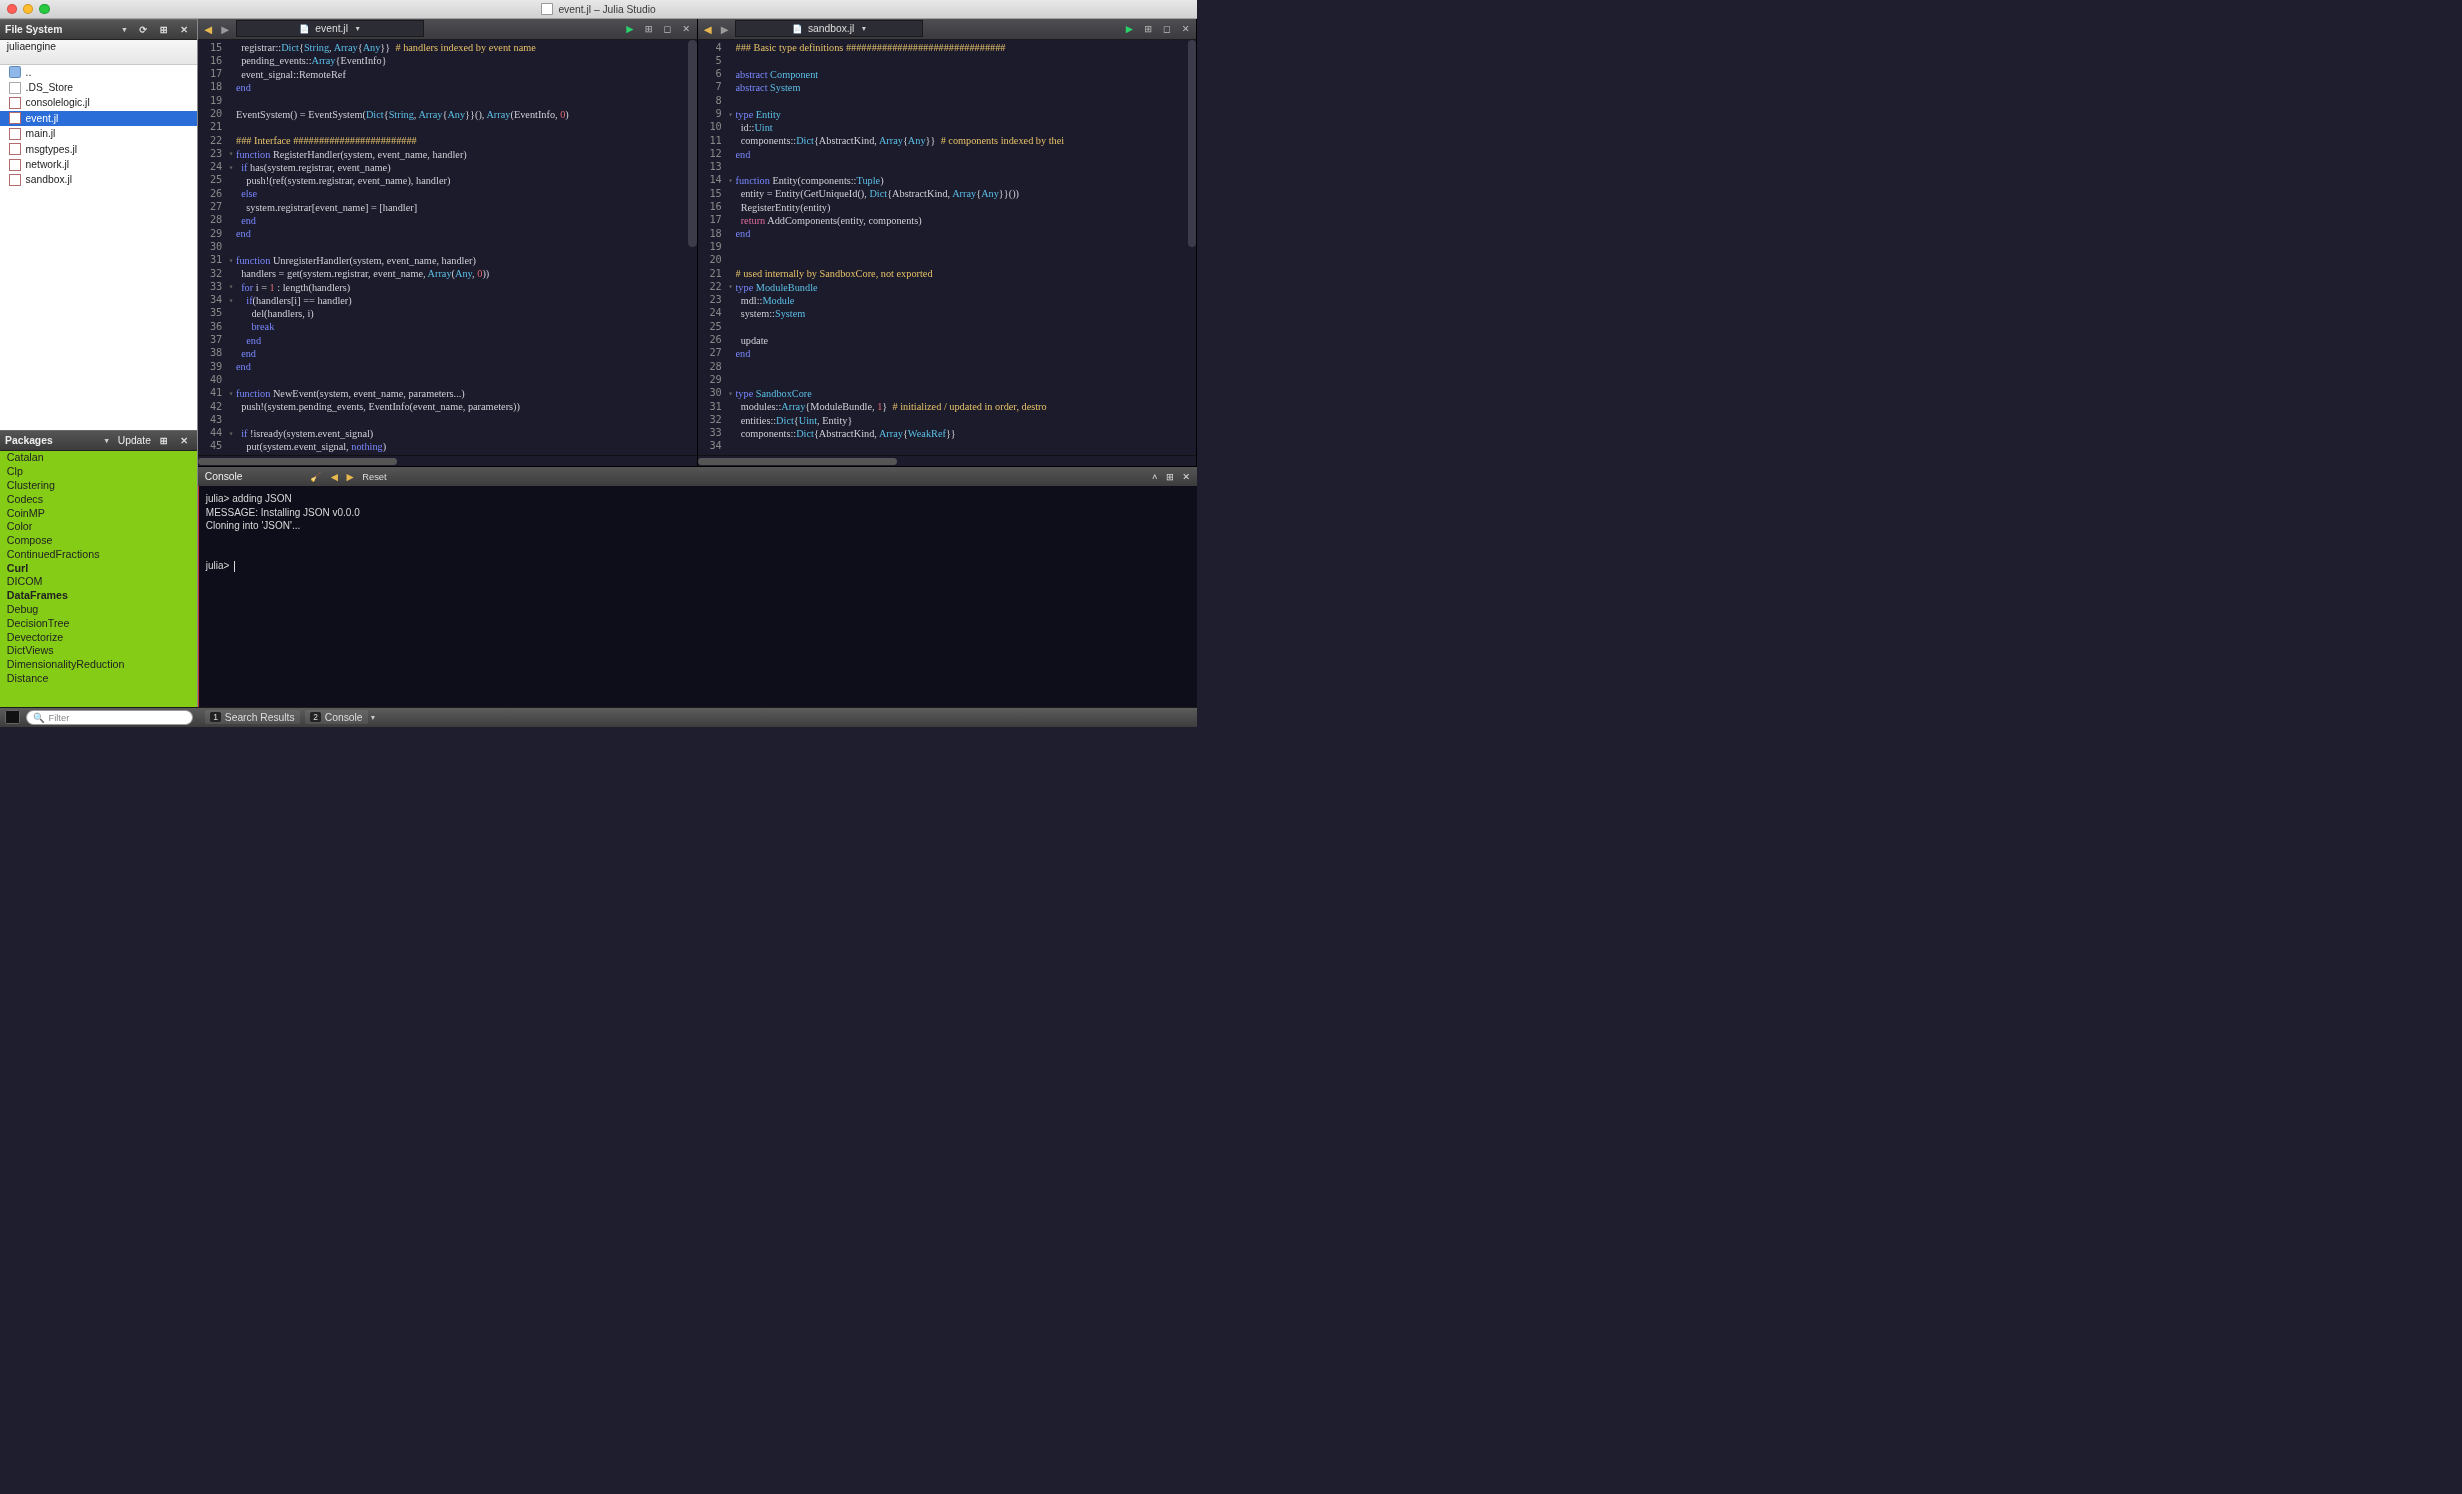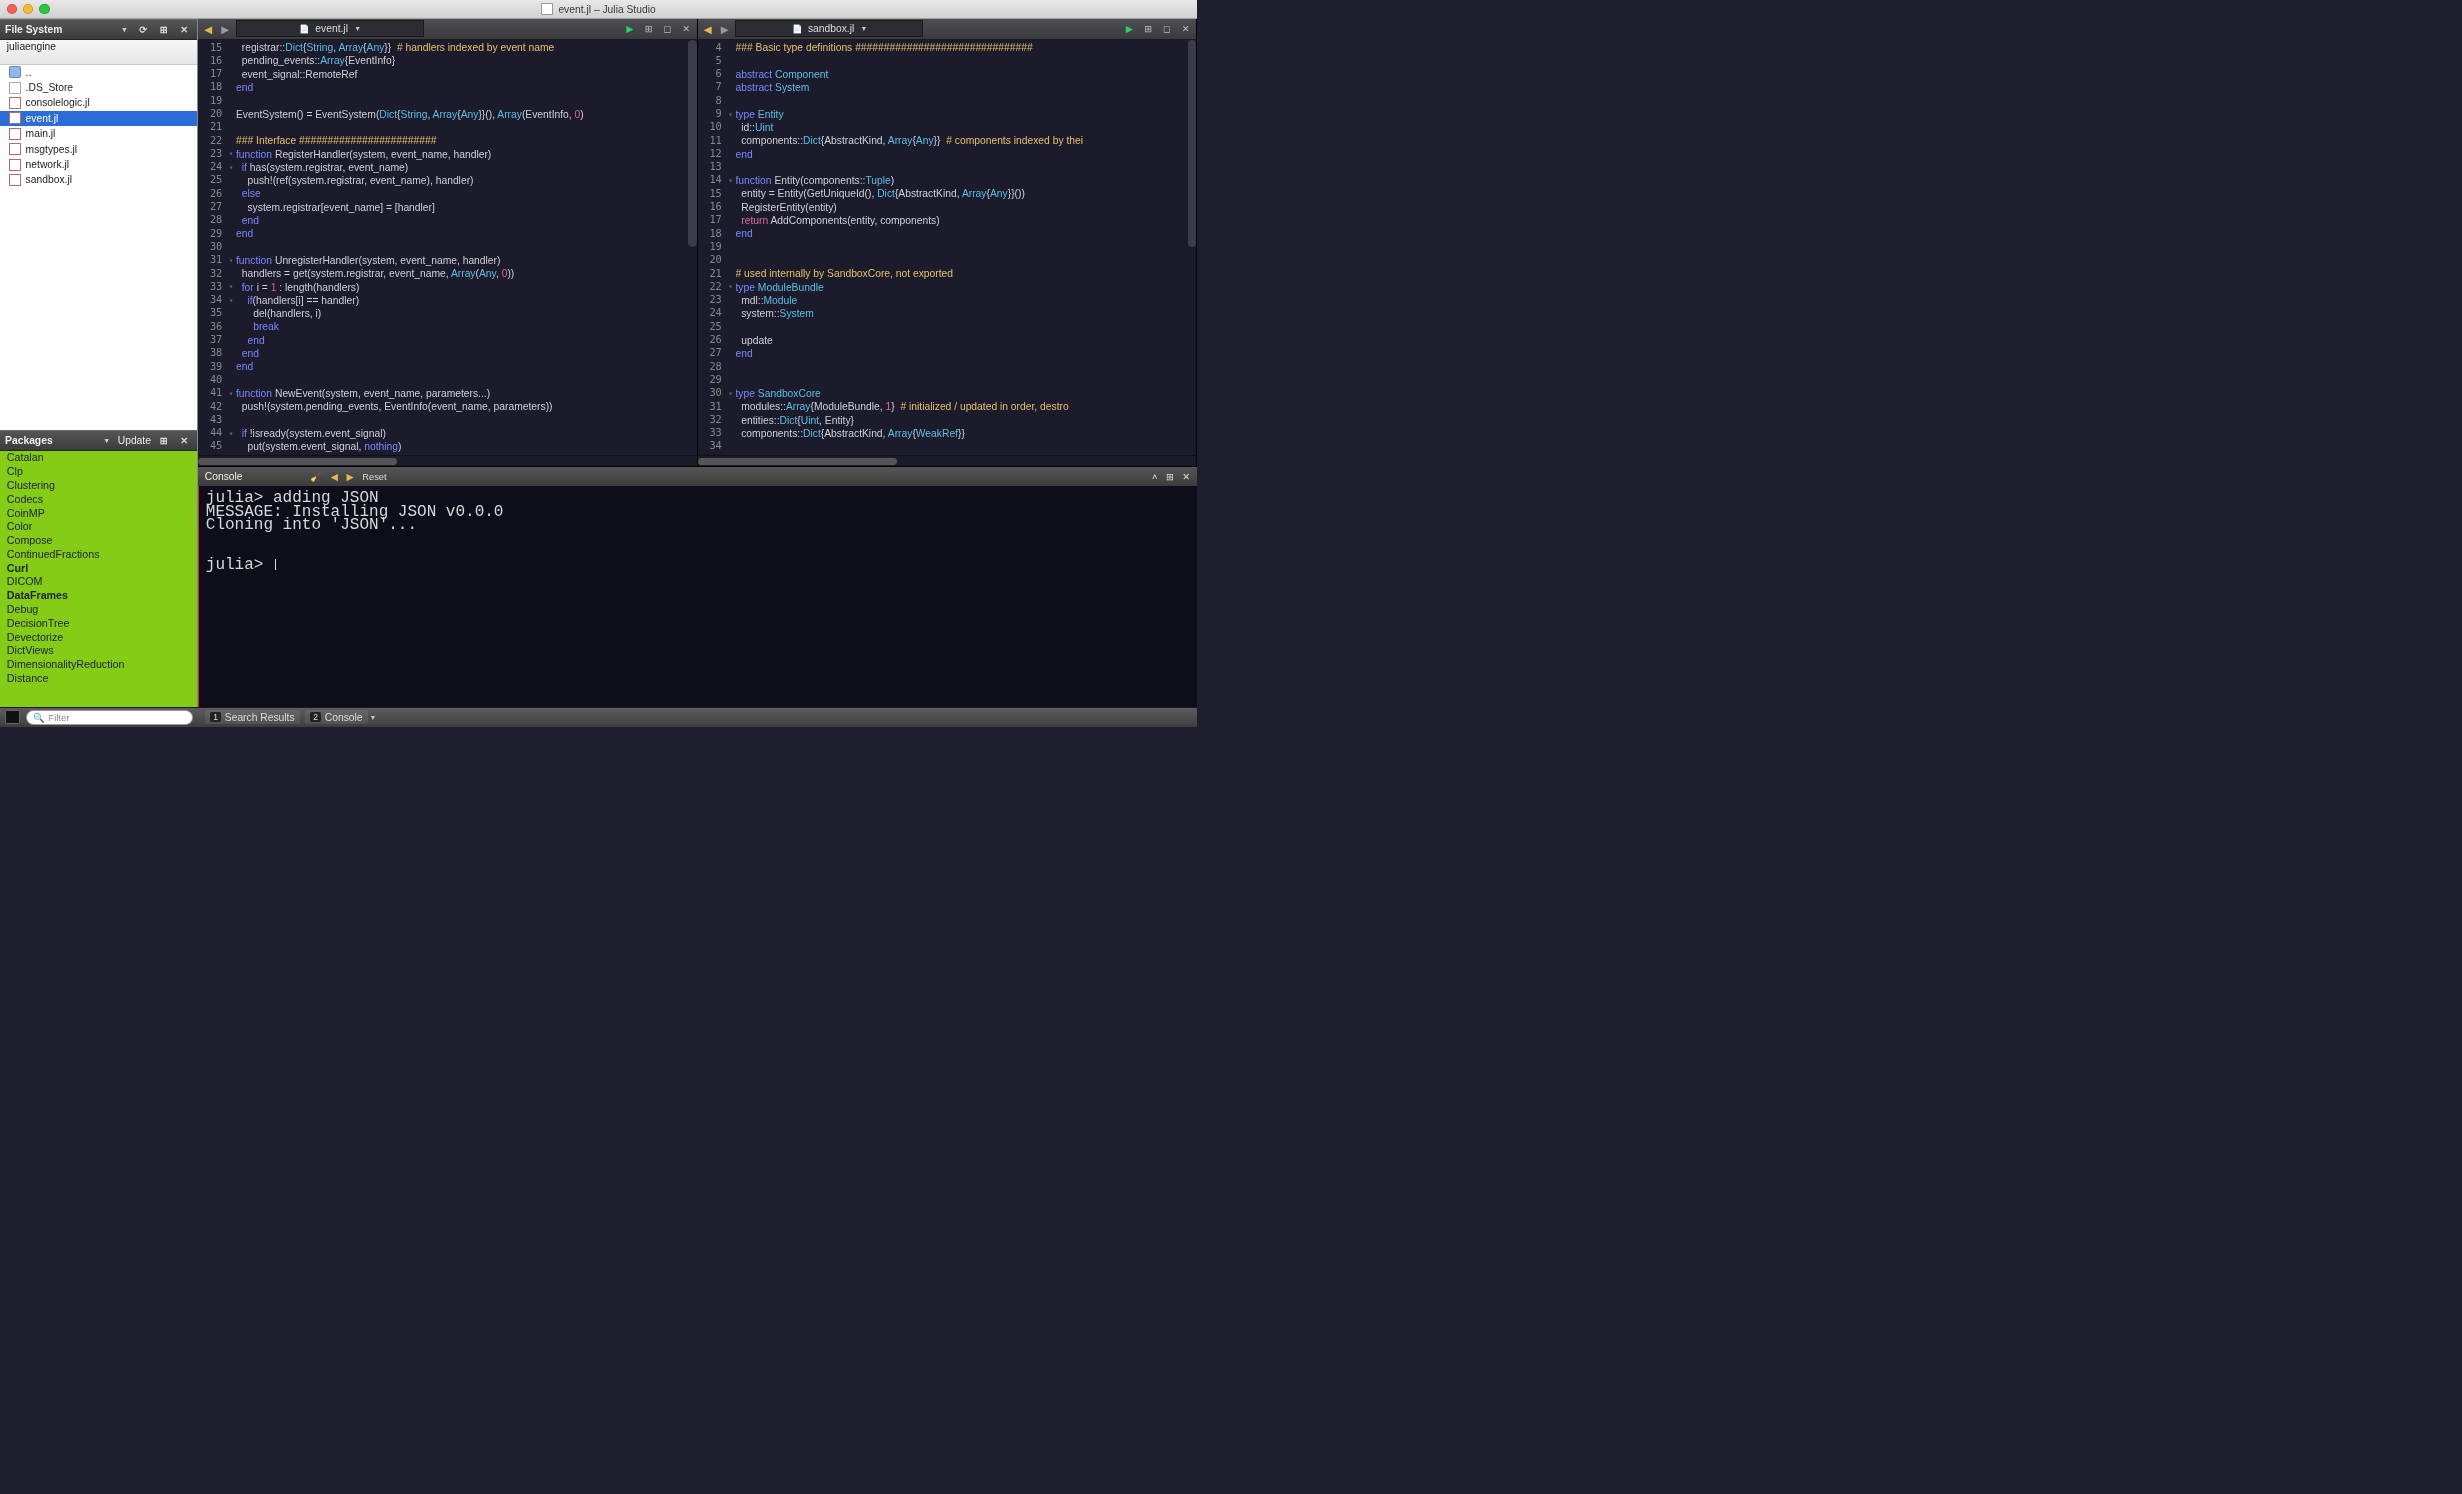--- a/index.html
+++ b/index.html
@@ -61,38 +61,38 @@
 .tab-ico{width:13.7px;height:13.7px;display:flex;align-items:center;justify-content:center;color:#bbb;font-size:9.4px}
 .tab-run{color:#29d36a}
 .editor-body{flex:1;display:flex;min-height:0;background:#1b1b2b;position:relative;overflow:hidden}
 .gutter{
   width:38px;background:#1b1b2b;color:#888;padding-top:1px;
   font-family:Menlo,Consolas,monospace;font-size:10.3px;text-align:right;
 }
 .gutter div{height:13.3px;padding-right:13.7px;position:relative}
 .fold{position:absolute;right:2.6px;top:2.6px;color:#666;font-size:7.7px}
 .code{
-  flex:1;font-family:Liberation Sans, sans-serif;font-size:10.3px;line-height:13.3px;
+  flex:1;font-family:Liberation Serif, serif;font-size:10.3px;line-height:13.3px;
   color:#d0d0d8;padding-top:1.7px;white-space:pre;overflow:hidden;
 }
 .kw{color:#7a88ff}.ty{color:#5cbfe6}.cm{color:#e6c168}
 .lit{color:#e06c75}.ret{color:#e06c9c}
 .scroll-min{height:10.3px;background:#1b1b2b;border-top:0.9px solid #111;position:relative}
 .scroll-min::after{content:"";position:absolute;left:0;top:1.7px;height:6.8px;width:40%;background:#555;border-radius:3.4px}
 .vscroll{position:absolute;right:0;top:0;width:8.5px;height:50%;background:rgba(120,120,130,.35);border-radius:4.3px}
 .console-wrap{height:241px;display:flex;flex-direction:column;border-top:1.7px solid #000}
 .console-head{
   height:19px;background:linear-gradient(#555,#3c3c3c);color:#eee;
   display:flex;align-items:center;padding:0 6.8px;gap:8.5px;font-size:10.3px;
 }
 .console-head .spacer{flex:1}
 .console-head .cbtn{color:#ddd;font-size:9.4px}
 .console-body{
   flex:1;background:#0e0e1a;color:#d8d8d8;
-  font-family:Liberation Mono, monospace;font-size:16px;line-height:13.3px;
+  font-family:Liberation Sans, sans-serif;font-size:10px;line-height:13.3px;
   padding:6.8px 6.8px 6.8px 6.8px;border-left:1.7px solid #b33; white-space:pre;
 }
 .statusbar{
   height:20.5px;background:linear-gradient(#5c5c5c,#3d3d3d);color:#ddd;
   display:flex;align-items:center;border-top:0.9px solid #1a1a1a;
 }
 .status-left{width:198px;display:flex;align-items:center;gap:5.1px;padding:0 5.1px}
 .status-square{width:15.4px;height:13.7px;background:#111;border:0.9px solid #666;border-radius:1.7px}
 .filter-box{
   flex:1;height:15.4px;background:#fff;border:0.9px solid #999;border-radius:7.7px;

